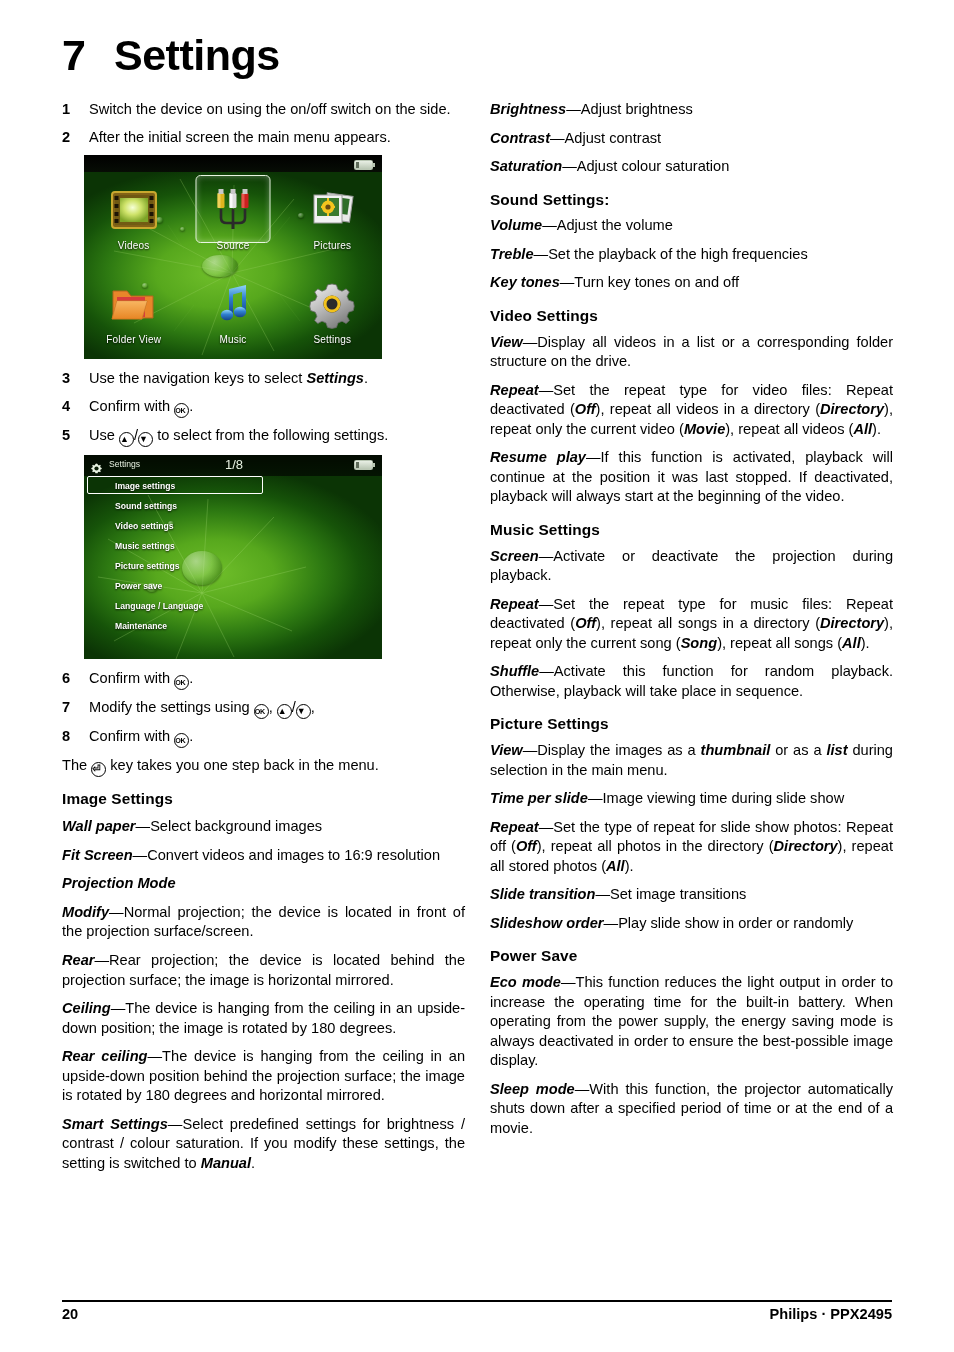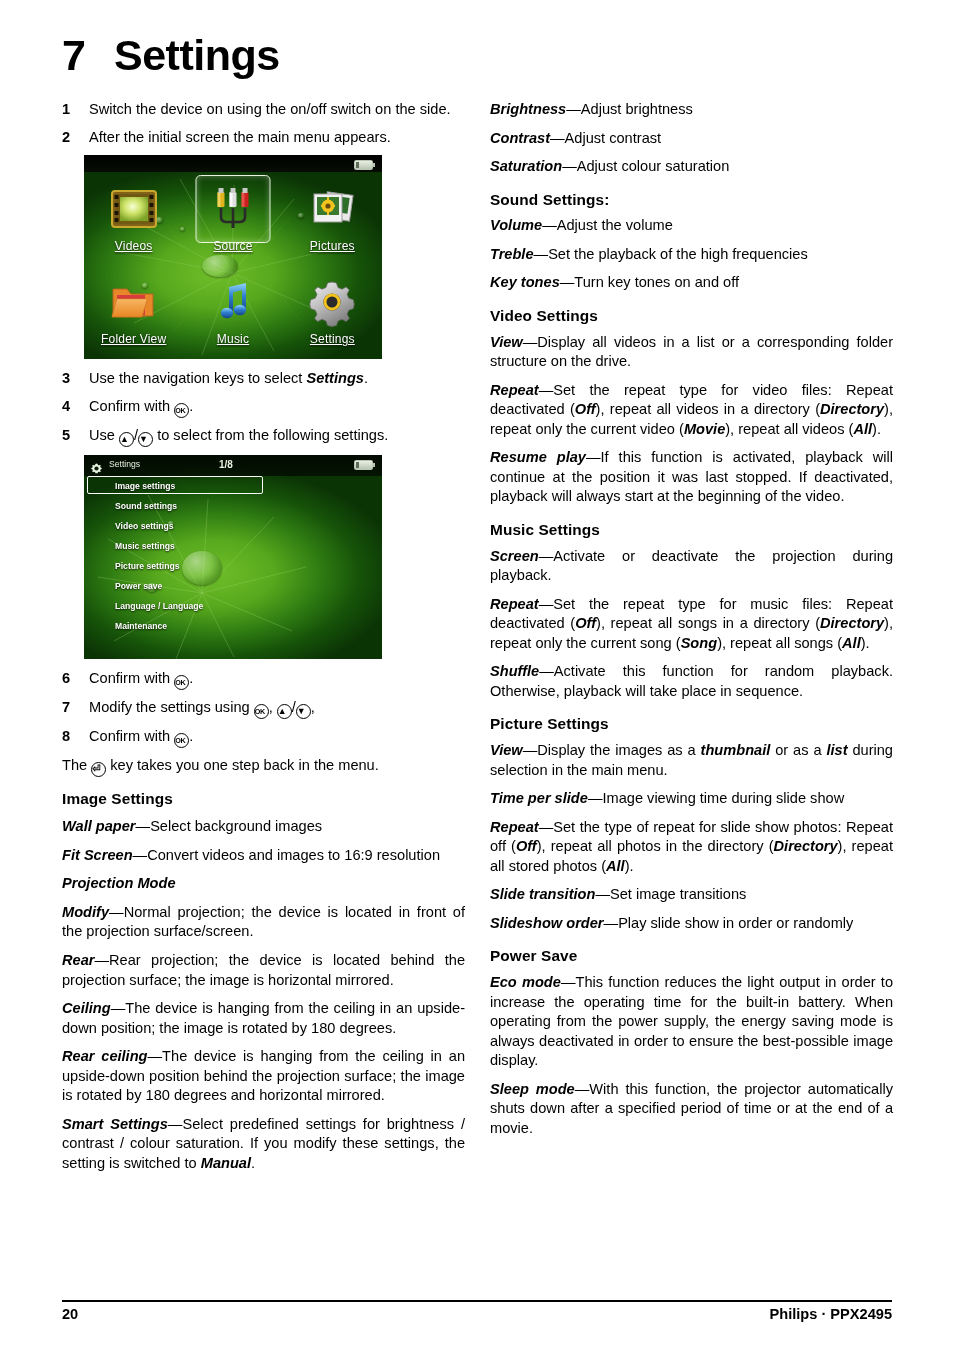--- a/index.html
+++ b/index.html
@@ -97,24 +97,23 @@
   }
 
   
   .menu-grid{
     position:absolute;left:0;top:17px;width:100%;height:187px;
     display:grid;grid-template-columns:1fr 1fr 1fr;grid-template-rows:1fr 1fr;
   }
   .menu-cell{position:relative;display:flex;flex-direction:column;align-items:center;justify-content:center;}
   .menu-cell .glyph{width:54px;height:50px;position:relative;margin-bottom:4px;}
   .menu-cell .lbl{
-    color:#fff;font-size:12px;
+    color:#fff;font-size:10px;
     text-shadow:0 1px 2px rgba(0,0,0,.9);
     letter-spacing:.2px;
-    text-decoration:underline;
   }
   .menu-cell.sel .selbox{
     position:absolute;left:50%;top:3px;transform:translateX(-50%);
     width:73px;height:66px;border:1.3px solid #e9f5e2;border-radius:5px;
     box-shadow:0 0 6px rgba(255,255,255,.35) inset;
   }
 
   
   .batt{
     position:absolute;right:9px;top:5px;width:17px;height:8px;
@@ -125,21 +124,21 @@
   .batt .lvl{position:absolute;left:1px;top:1px;bottom:1px;width:3px;background:#5e6b59;}
 
   
   .set-top{
     position:absolute;left:0;top:0;width:100%;height:21px;
     background:linear-gradient(rgba(0,0,0,.80),rgba(0,0,0,.62));
     display:flex;align-items:center;
   }
   .set-top .gear-s{margin-left:7px;width:11px;height:11px;}
   .set-top .t-title{color:#e8f2e2;font-size:8.6px;margin-left:7px;}
-  .set-top .t-page{color:#e8f2e2;font-size:10px;position:absolute;left:135px;font-weight:bold;}
+  .set-top .t-page{color:#e8f2e2;font-size:13px;position:absolute;left:141px;}
   .set-list{position:absolute;left:0;top:21px;width:100%;}
   .set-item{
     color:#ffffff;font-size:8.6px;font-weight:bold;
     padding:2px 0 2px 31px;height:20px;line-height:16px;
     text-shadow:0 1px 2px rgba(0,0,0,.85);
     position:relative;box-sizing:border-box;
   }
   .set-item.active:before{
     content:"";position:absolute;left:3px;top:0px;
     width:176px;height:18px;border:1.4px solid #fff;border-radius:2px;

